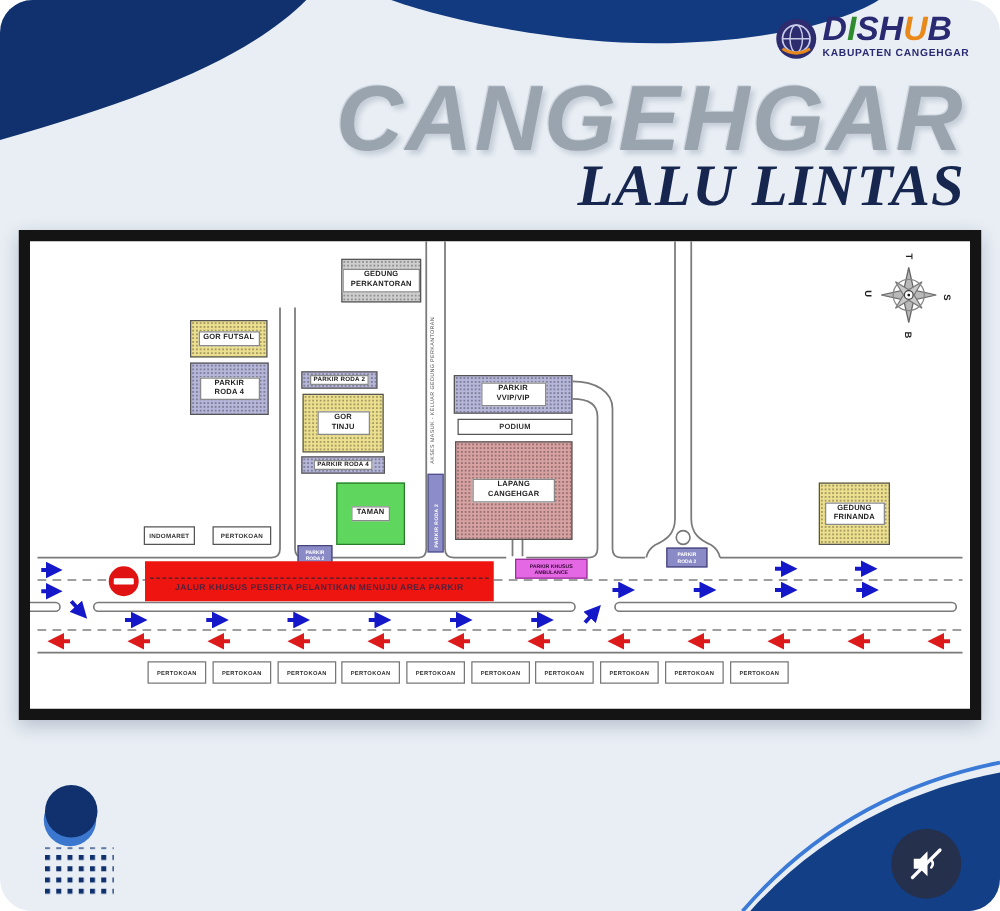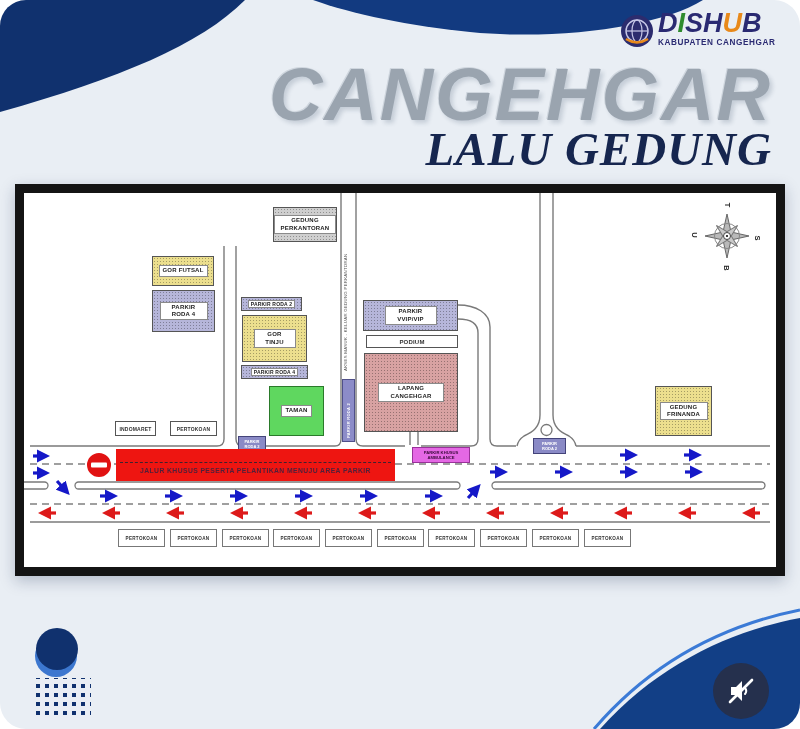--- a/index.html
+++ b/index.html
@@ -92,21 +92,21 @@
       <circle cx="19" cy="19" r="16" fill="#2c2c6e"></circle>
       <circle cx="19" cy="19" r="11" fill="none" stroke="#c8c8e8" stroke-width="1.4"></circle>
       <ellipse cx="19" cy="19" rx="5" ry="11" fill="none" stroke="#c8c8e8" stroke-width="1.2"></ellipse>
       <line x1="8" y1="19" x2="30" y2="19" stroke="#c8c8e8" stroke-width="1.2"></line>
       <path d="M8,27 Q19,34 30,27" stroke="#e8891a" stroke-width="2.4" fill="none"></path>
     </svg>
     <div class="logo-text"><span>D</span><span class="g">I</span><span>SH</span><span class="o">U</span><span>B</span></div>
     <div class="logo-sub">KABUPATEN CANGEHGAR</div>
   </div>
   <div class="title1">CANGEHGAR</div>
-  <div class="title2">LALU GEDUNG</div>
+  <div class="title2">LALU LINTAS</div>
 
   <div id="map-frame"></div>
   <div id="map-inner">
 
     <svg id="roads" width="752" height="374" viewBox="0 0 752 374">
       <defs>
         <marker id="mb" viewBox="0 0 10 10" refX="7" refY="5" markerWidth="4.2" markerHeight="4.2" orient="auto">
           <path d="M0,0 L10,5 L0,10 Z" fill="#1518c8"></path>
         </marker>
         <marker id="mr" viewBox="0 0 10 10" refX="7" refY="5" markerWidth="4.2" markerHeight="4.2" orient="auto">

